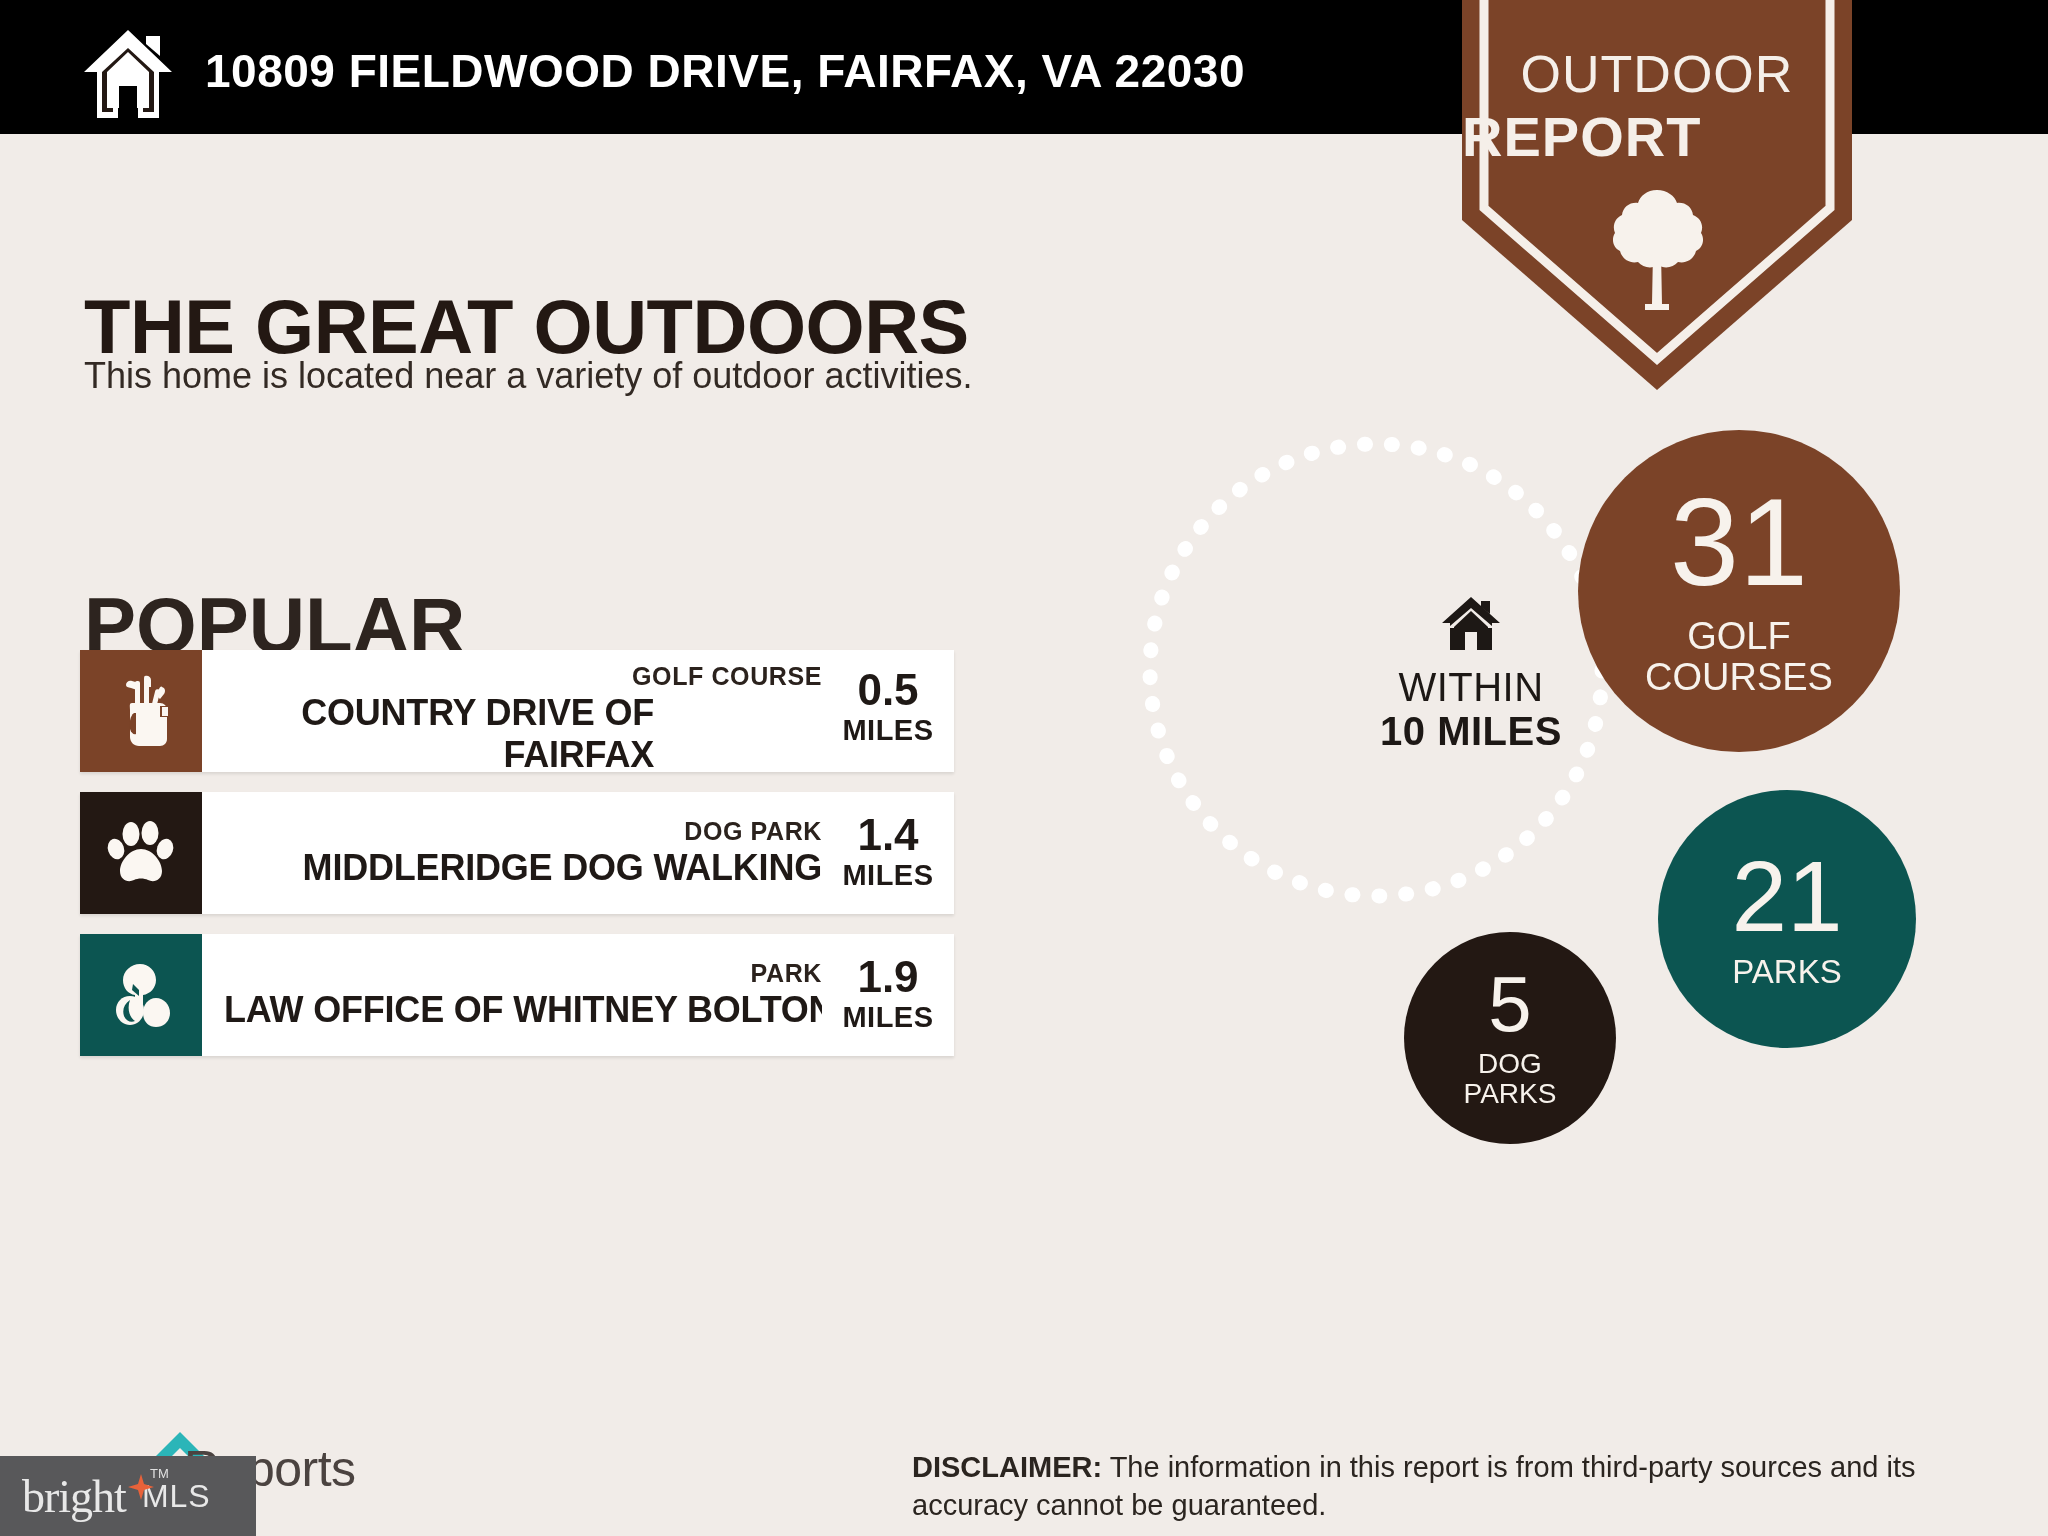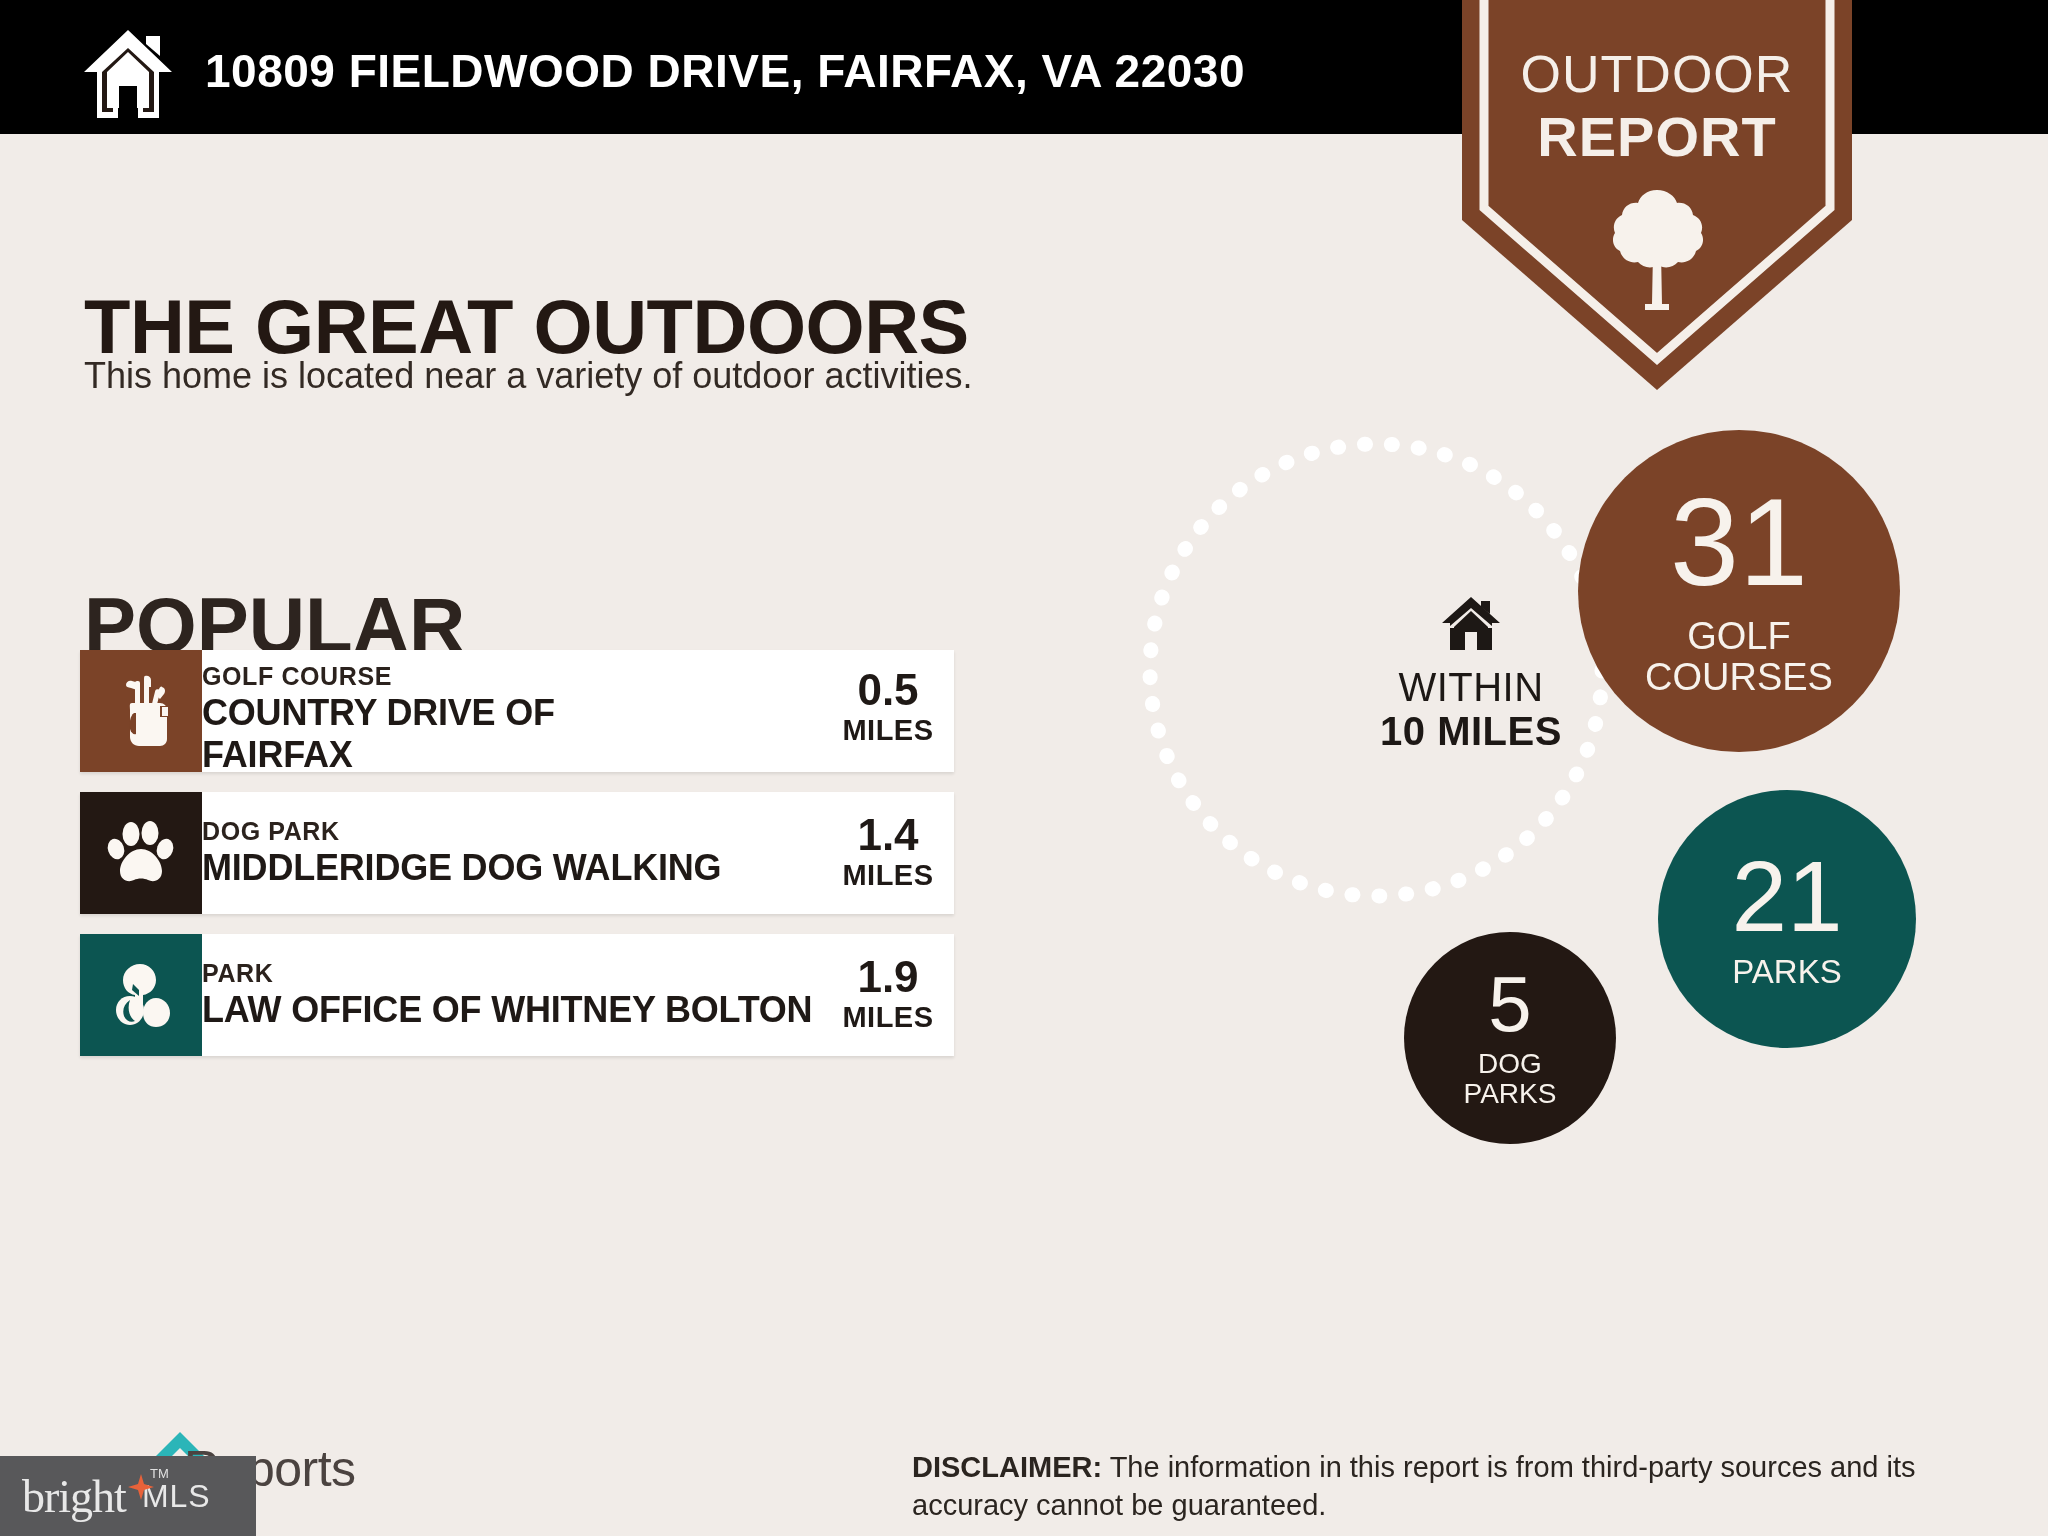--- a/index.html
+++ b/index.html
@@ -55,21 +55,21 @@
     text-align: center;
     font-size: 52px;
     font-weight: 400;
     letter-spacing: 1px;
     color: #f5efe9;
   }
   #badge-text-report {
     position: absolute;
     left: 0; top: 146px;
     width: 390px;
-    text-align: center;
+    text-align: left;
     font-size: 56px;
     font-weight: 700;
     letter-spacing: 1px;
     color: #f5efe9;
   }
   #badge-tree-icon {
     position: absolute;
     left: 145px; top: 228px;
     width: 100px; height: 126px;
   }
@@ -121,24 +121,26 @@
   .poi-icon-box {
     flex: 0 0 122px;
     width: 122px;
     height: 122px;
     display: flex;
     align-items: center;
     justify-content: center;
   }
   .poi-texts {
     flex: 1 1 auto;
+    padding-left: 22px;
     display: flex;
     flex-direction: column;
     justify-content: center;
     overflow: hidden;
+    text-align: right;
   }
   .poi-category {
     font-size: 25px;
     font-weight: 700;
     letter-spacing: 0.6px;
     color: #2b221d;
     line-height: 1.18;
     white-space: nowrap;
   }
   .poi-name {

